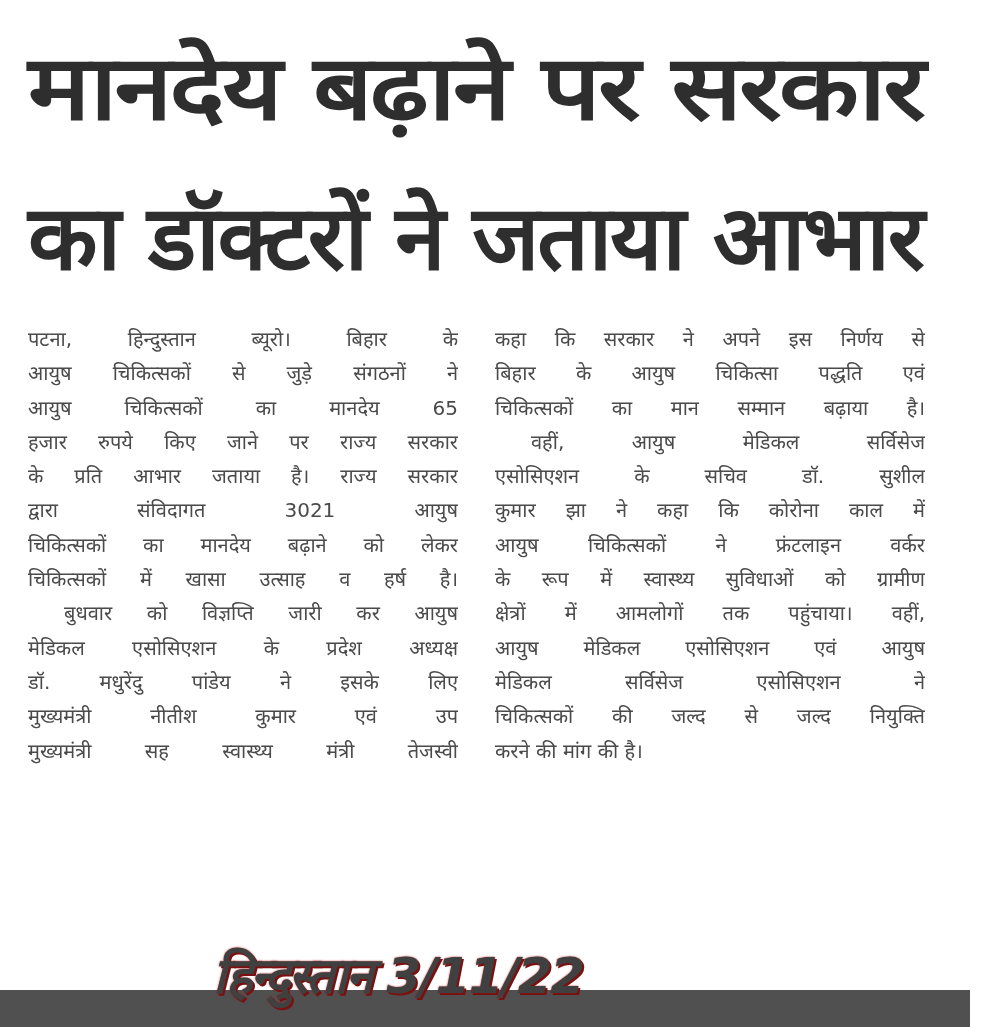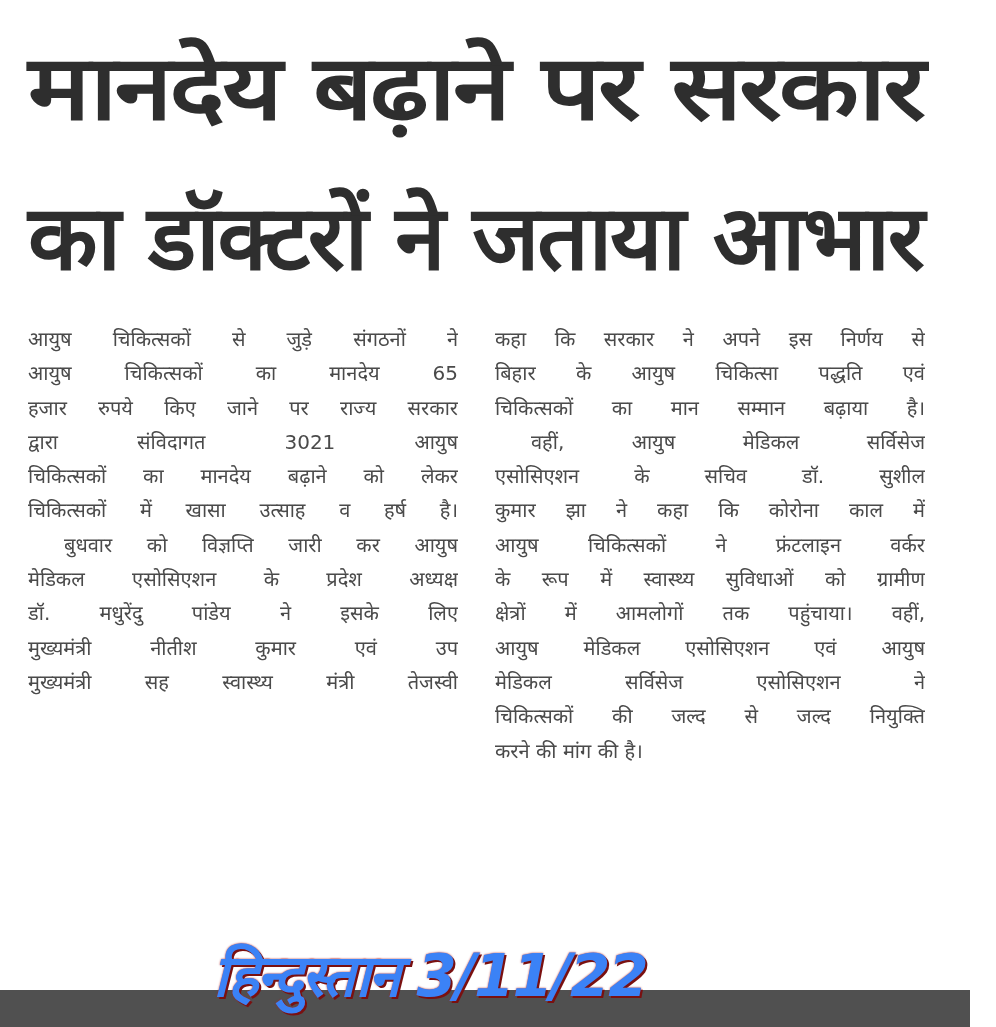--- a/index.html
+++ b/index.html
@@ -36,38 +36,40 @@
   }
   .col .line.indent { padding-left: 36px; }
   .col .line.last { text-align-last: left; }
   .bottom-bar {
     position: absolute; left: 0; top: 990px; width: 970px; height: 37px;
     background: #505050;
   }
   .source-caption {
     position: absolute; left: 213px; top: 946px;
     font-family: "DejaVu Sans", sans-serif; font-weight: bold; font-style: italic;
-    font-size: 58px; line-height: 60px; letter-spacing: -2px;
-    color: #3b82f6;
+    font-size: 50px; line-height: 60px; letter-spacing: -2px;
+    color: #404040;
     text-shadow: 2px 2px 0 #7a1010, 0 0 2px #b02020;
     white-space: nowrap;
   }
 </style>
 </head>
 <body>
 
 <div class="clipping">
 
   <div class="headline l1" style="width: auto; display: inline-block; transform: scale(1.33383, 1.15);">मानदेय बढ़ाने पर सरकार</div>
   <div class="headline l2" style="width: auto; display: inline-block; transform: scale(1.16083, 1.15);">का डॉक्टरों ने जताया आभार</div>
 
   <div class="col left">
+    <span class="line">पटना, हिन्दुस्तान ब्यूरो। बिहार के</span>
     <span class="line">आयुष चिकित्सकों से जुड़े संगठनों ने</span>
     <span class="line">आयुष चिकित्सकों का मानदेय 65</span>
     <span class="line">हजार रुपये किए जाने पर राज्य सरकार</span>
+    <span class="line">के प्रति आभार जताया है। राज्य सरकार</span>
     <span class="line">द्वारा संविदागत 3021 आयुष</span>
     <span class="line">चिकित्सकों का मानदेय बढ़ाने को लेकर</span>
     <span class="line">चिकित्सकों में खासा उत्साह व हर्ष है।</span>
     <span class="line indent">बुधवार को विज्ञप्ति जारी कर आयुष</span>
     <span class="line">मेडिकल एसोसिएशन के प्रदेश अध्यक्ष</span>
     <span class="line">डॉ. मधुरेंदु पांडेय ने इसके लिए</span>
     <span class="line">मुख्यमंत्री नीतीश कुमार एवं उप</span>
     <span class="line">मुख्यमंत्री सह स्वास्थ्य मंत्री तेजस्वी</span>
   </div>
 

